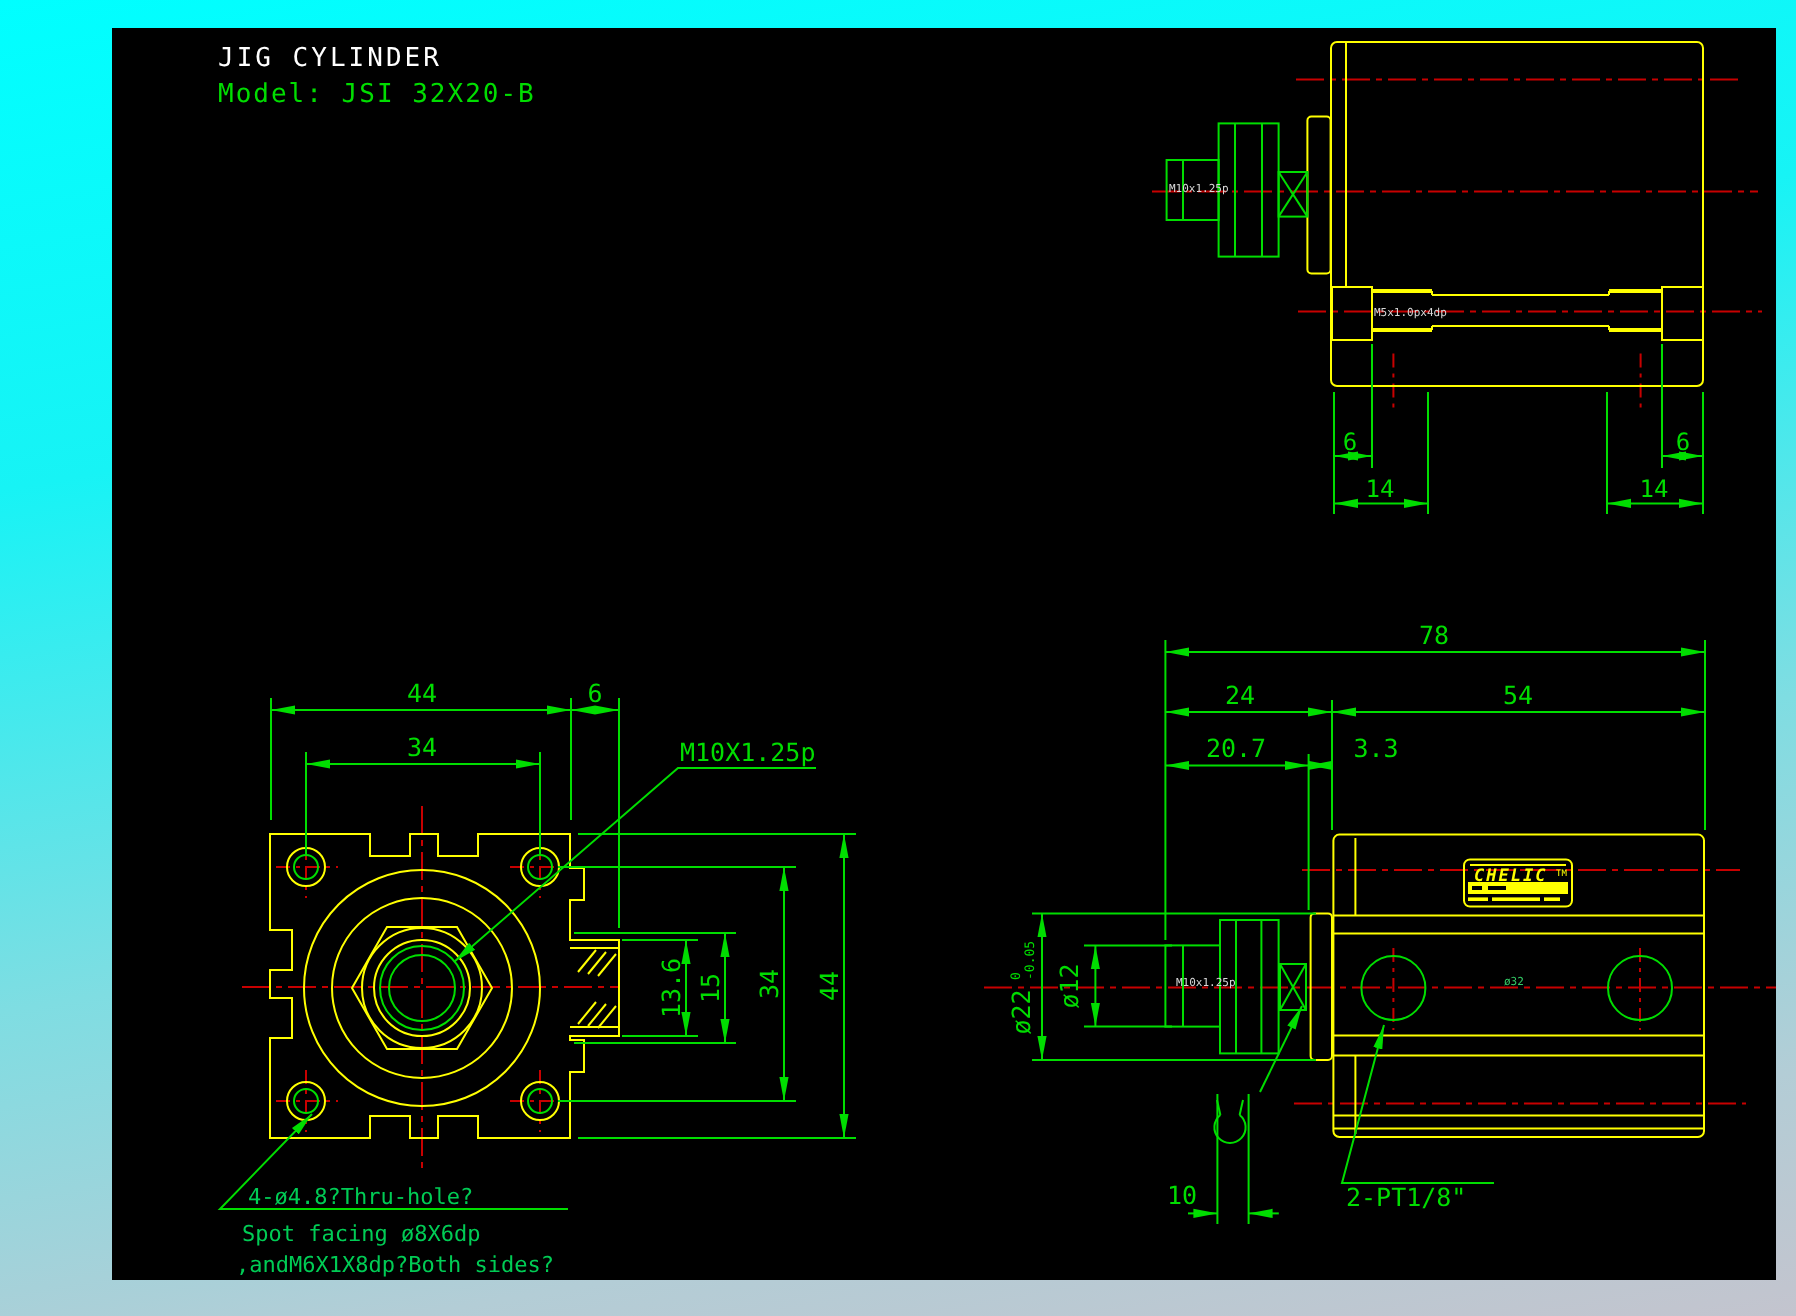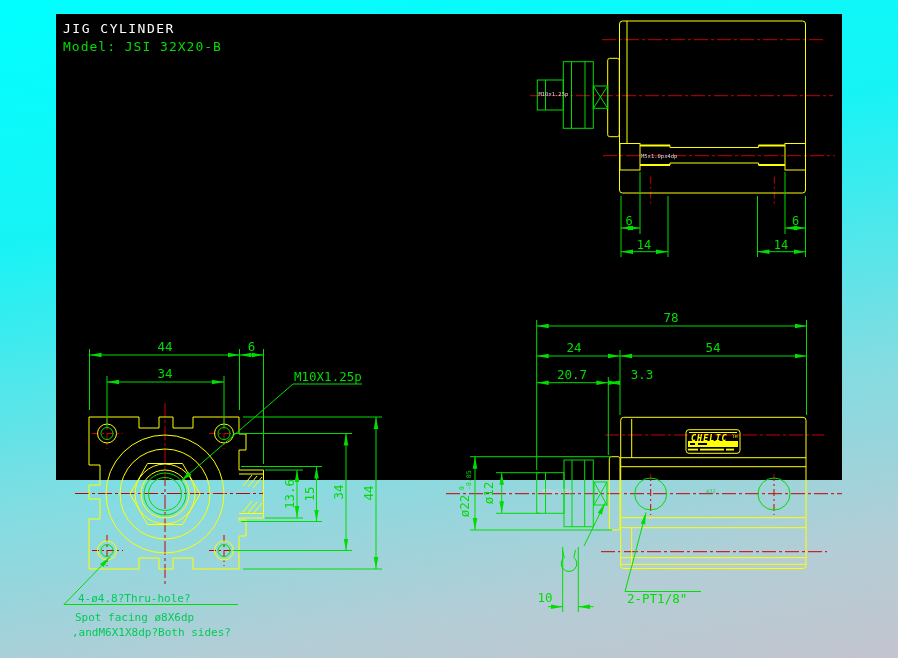--- a/index.html
+++ b/index.html
@@ -1,21 +1,21 @@
 <!DOCTYPE html>
 <html><head>
 <meta charset="utf-8">
 <style>
   html,body{margin:0;padding:0;width:898px;height:658px;overflow:hidden;}
   body{
     background:linear-gradient(170deg,#00ffff 0%,#17f3f5 30%,#7fdde2 62%,#b3cdd6 85%,#c3c4ce 100%);
     font-family:"DejaVu Sans Mono",monospace;
   }
   .canvas{
-    position:absolute;left:56px;top:14px;width:786px;height:466px;background:#000;
+    position:absolute;left:56px;top:14px;width:786px;height:626px;background:#000;padding-left:46px;
   }
   svg{display:block}
   svg text{font-family:"DejaVu Sans Mono",monospace}
   .yl{stroke:#ffff00;fill:none;stroke-width:1}
   .yl2{stroke:#ffff00;fill:none;stroke-width:2}
   .gn{stroke:#00dd00;fill:none;stroke-width:1}
   .cl{stroke:#c80000;fill:none;stroke-width:1;stroke-dasharray:14 3 3 3}
   .cls{stroke:#c80000;fill:none;stroke-width:1;stroke-dasharray:7 3 2 3}
   .t-title{fill:#ffffff;font-size:13px;letter-spacing:1.5px}
   .t-model{fill:#00dd00;font-size:13px;letter-spacing:1px}

